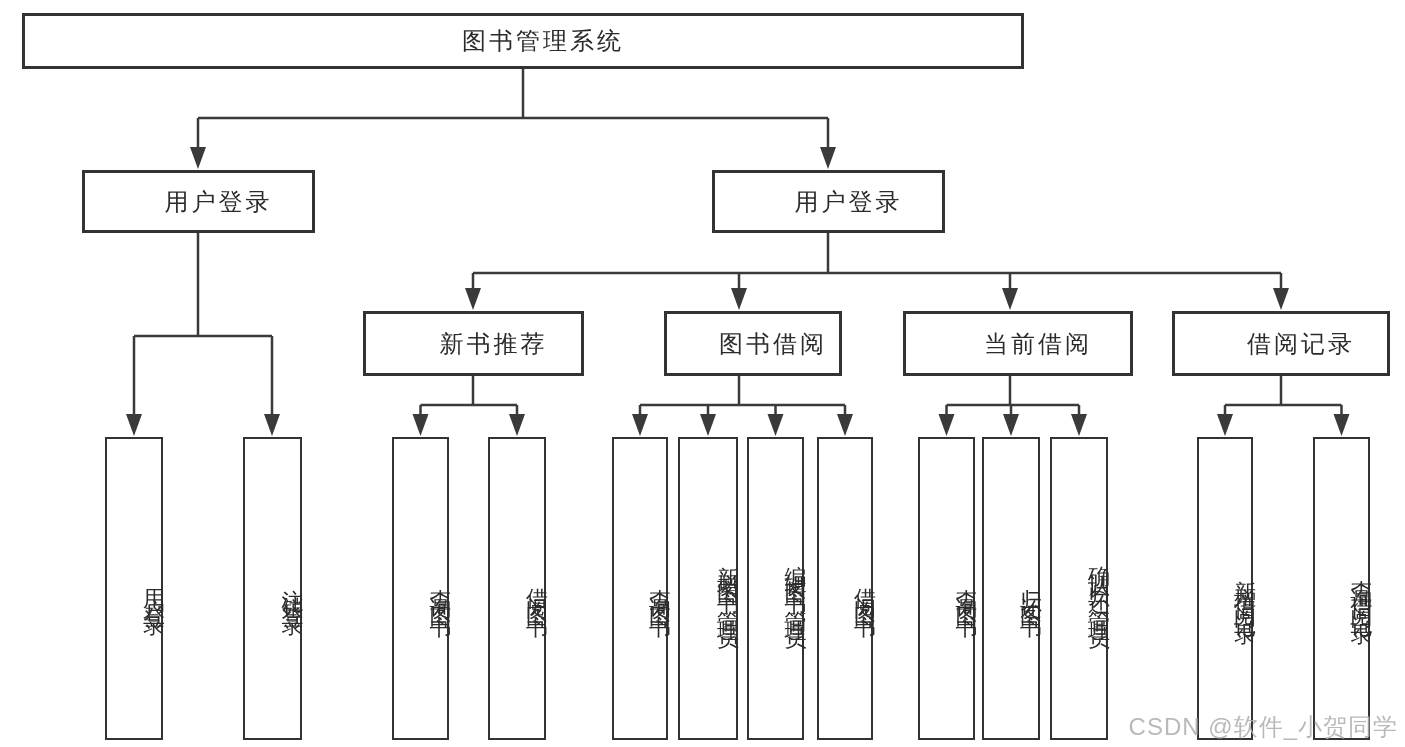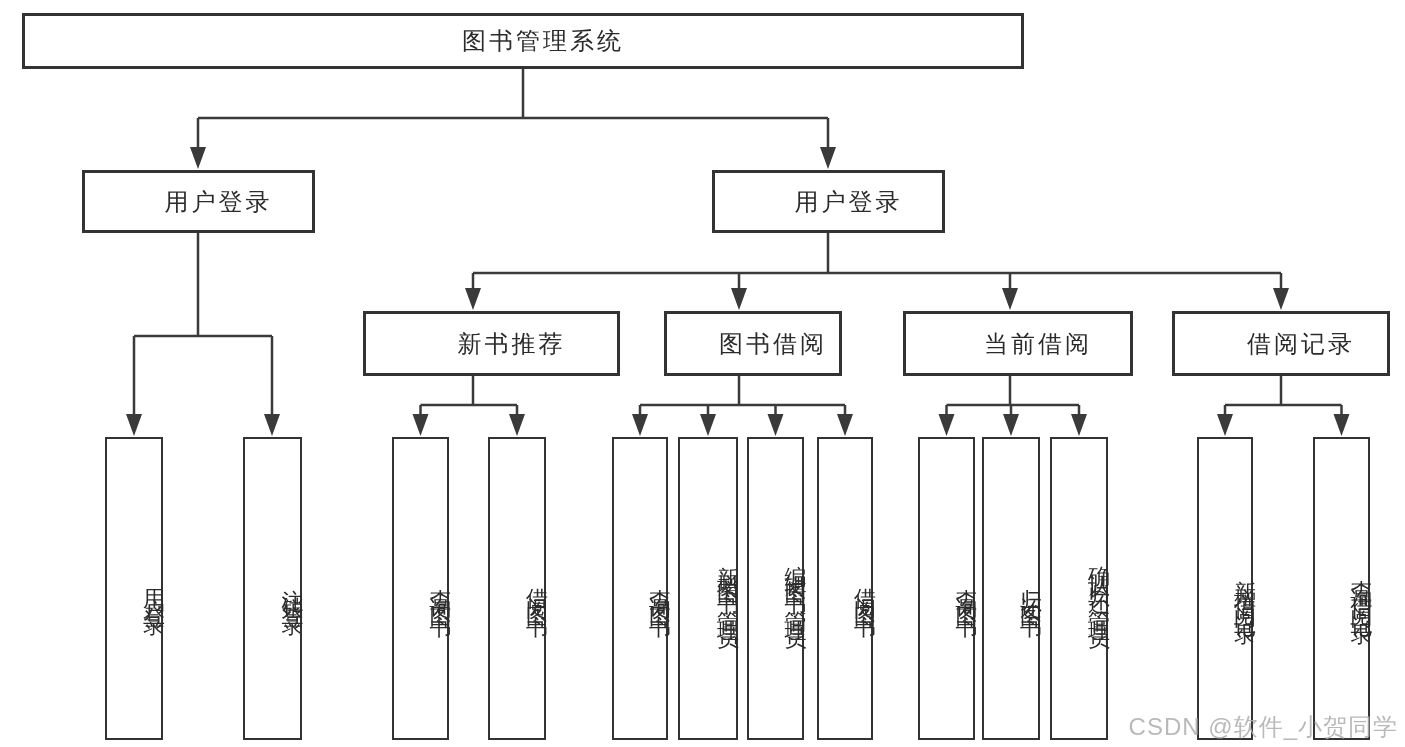--- a/index.html
+++ b/index.html
@@ -88,21 +88,21 @@
     <span>图书管理系统</span>
   </div>
 
   <div class="node h" style="left:82px;top:170px;width:233px;height:63px">
     <span>用户登录</span>
   </div>
   <div class="node h" style="left:712px;top:170px;width:233px;height:63px">
     <span>用户登录</span>
   </div>
 
-  <div class="node h" style="left:363px;top:311px;width:257px;height:65px">
+  <div class="node h" style="left:363px;top:311px;width:221px;height:65px">
     <span>新书推荐</span>
   </div>
   <div class="node h" style="left:664px;top:311px;width:178px;height:65px">
     <span>图书借阅</span>
   </div>
   <div class="node h" style="left:903px;top:311px;width:230px;height:65px">
     <span>当前借阅</span>
   </div>
   <div class="node h" style="left:1172px;top:311px;width:218px;height:65px">
     <span>借阅记录</span>

